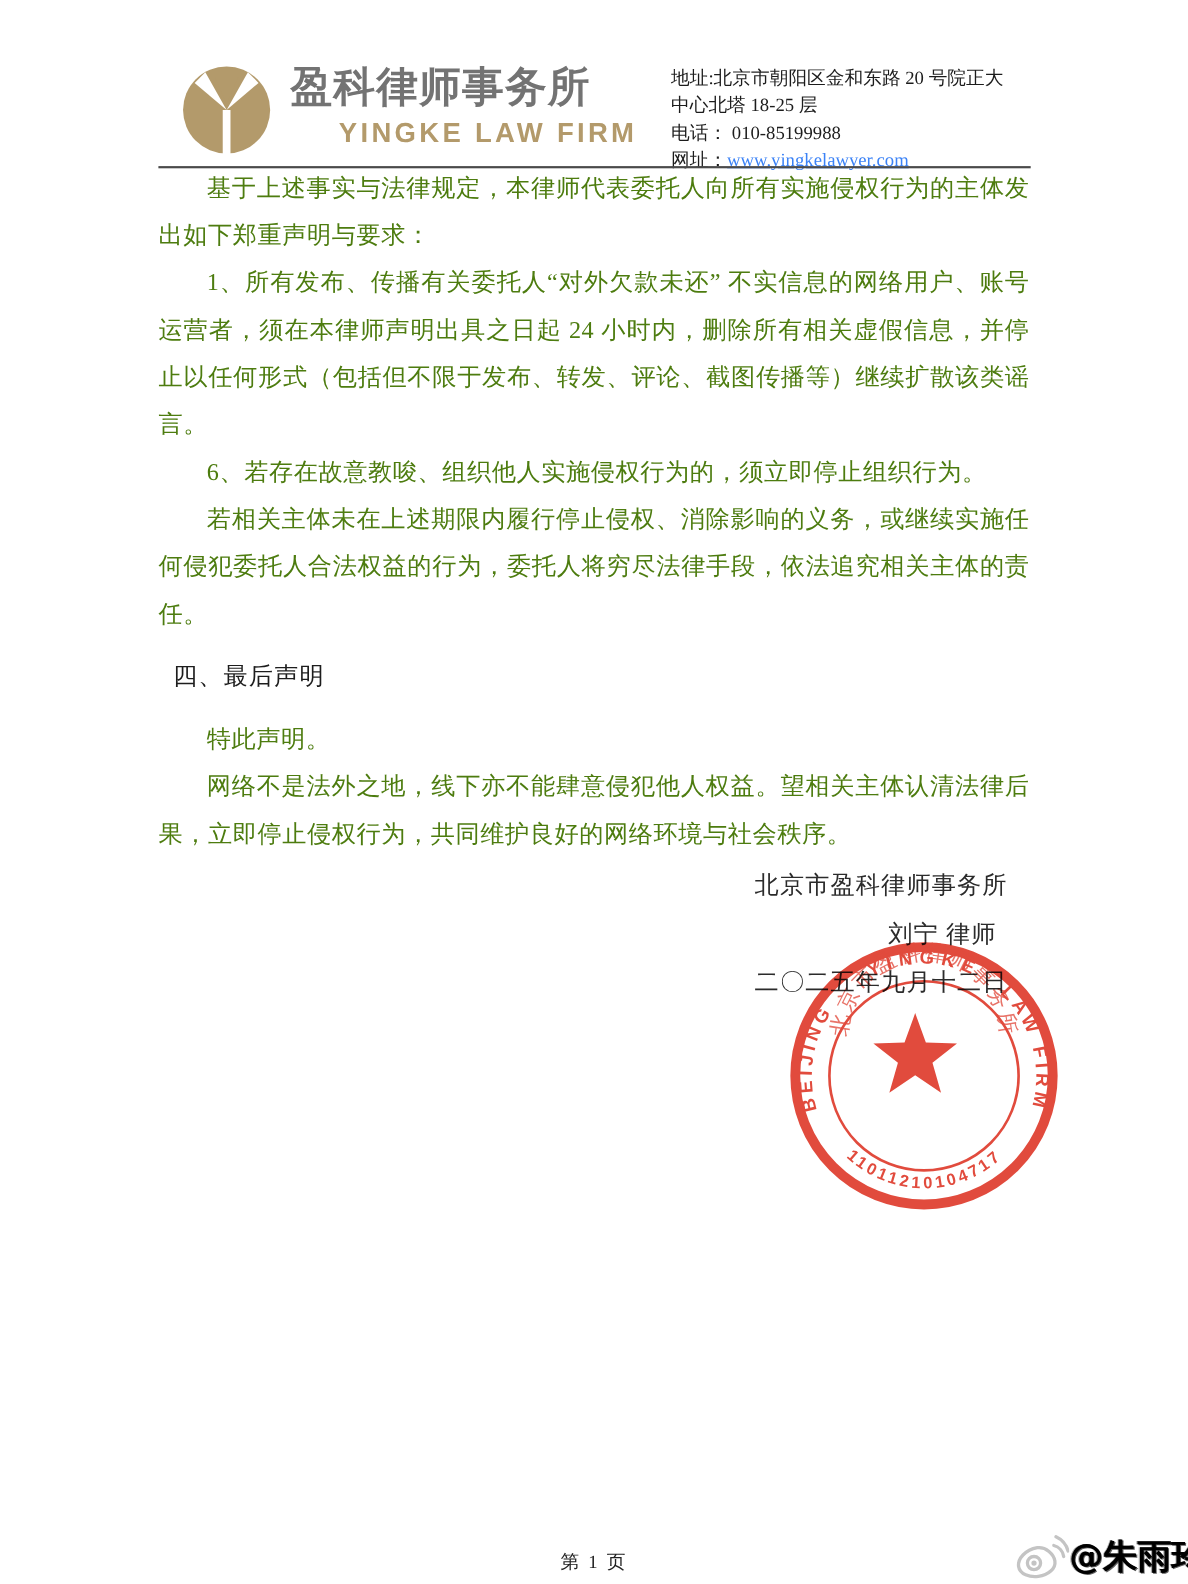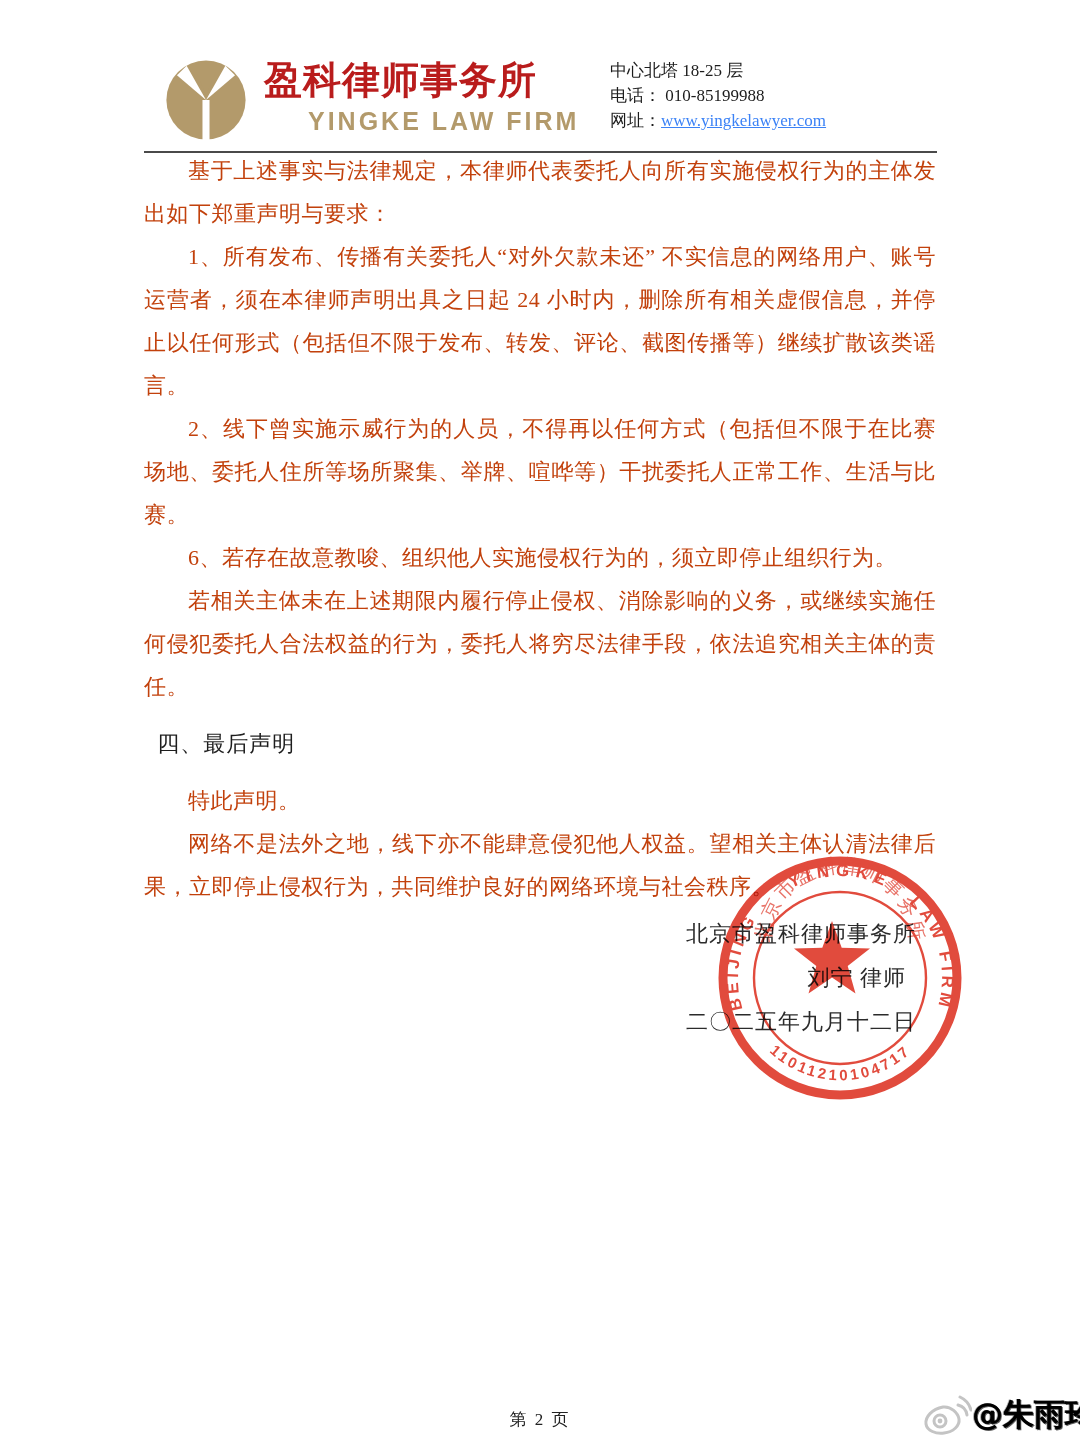--- a/index.html
+++ b/index.html
@@ -7,32 +7,32 @@
     width:1080px;height:1440px;position:relative;background:#ffffff;
     font-family:"Liberation Serif","DejaVu Serif",serif;
     color:#2e2e2e;overflow:hidden;
   }
   .page{position:absolute;inset:0;background:#fff;}
   
   .header{position:absolute;left:144px;top:50px;width:792px;height:100px;}
   .logo-block{position:absolute;left:18px;top:6px;display:flex;align-items:flex-start;}
   .logo-mark{width:88px;height:88px;flex:0 0 auto;}
   .logo-text{margin-left:14px;padding-top:2px;}
-  .logo-cn{font-size:38px;font-weight:bold;color:#b91c1c;letter-spacing:1px;
+  .logo-cn{font-size:38px;font-weight:bold;color:#737373;letter-spacing:1px;
     font-family:"Liberation Sans","DejaVu Sans",sans-serif;line-height:44px;}
   .logo-en{font-size:25px;font-weight:bold;color:#b39a6b;letter-spacing:3px;
     font-family:"Liberation Sans","DejaVu Sans",sans-serif;line-height:34px;margin-top:2px;margin-left:44px;}
   .contact{position:absolute;left:466px;top:8px;width:330px;font-size:17px;line-height:25px;color:#1c1c1c;}
   .contact .row{white-space:nowrap;}
   .contact a{color:#3b82f6;text-decoration:underline;}
   .header-rule{position:absolute;left:144px;top:151px;width:793px;height:2px;background:#4a4a4a;}
   
   .doc-body{position:absolute;left:144px;top:149px;width:792px;}
   .doc-body p{margin:0;font-size:22px;line-height:43px;text-align:justify;text-indent:2em;
-    letter-spacing:0.5px;color:#c2410c;}
+    letter-spacing:0.5px;color:#4d7c0f;}
   .doc-body p.heading{font-weight:normal;text-indent:0.6em;margin:14px 0;letter-spacing:1px;color:#1d1d1d;}
   .signature{margin-top:4px;text-align:right;font-size:22px;line-height:44px;color:#2b2b2b;letter-spacing:1px;}
   .signature .sig-line{padding-right:20px;}
   .signature .sig-lawyer{padding-right:30px;}
   
   .seal{position:absolute;left:708px;top:846px;width:264px;height:264px;
     mix-blend-mode:multiply;opacity:0.92;pointer-events:none;}
   
   .footer{position:absolute;left:0;top:1408px;width:100%;text-align:center;
     font-size:17px;color:#222;letter-spacing:2px;}
@@ -57,31 +57,31 @@
         <polygon points="50,50 83,22 72,11" fill="#ffffff"></polygon>
         <rect x="46" y="50" width="8" height="48" fill="#ffffff"></rect>
         <polygon points="50,44 38,16 62,16" fill="#b39a6b"></polygon>
       </svg>
       <div class="logo-text">
         <div class="logo-cn">盈科律师事务所</div>
         <div class="logo-en">YINGKE LAW FIRM</div>
       </div>
     </div>
     <div class="contact">
+      <div class="row">地址:北京市朝阳区金和东路 20 号院正大</div>
       <div class="row">中心北塔 18-25 层</div>
       <div class="row">电话： 010-85199988</div>
       <div class="row"><span>网址：</span><a href="#">www.yingkelawyer.com</a></div>
     </div>
   </div>
   <div class="header-rule"></div>
 
   <div class="doc-body">
     <p>基于上述事实与法律规定，本律师代表委托人向所有实施侵权行为的主体发出如下郑重声明与要求：</p>
     <p>1、所有发布、传播有关委托人“对外欠款未还”  不实信息的网络用户、账号运营者，须在本律师声明出具之日起 24 小时内，删除所有相关虚假信息，并停止以任何形式（包括但不限于发布、转发、评论、截图传播等）继续扩散该类谣言。</p>
-    <p>2、线下曾实施示威行为的人员，不得再以任何方式（包括但不限于在比赛场地、委托人住所等场所聚集、举牌、喧哗等）干扰委托人正常工作、生活与比赛。</p>
     <p>6、若存在故意教唆、组织他人实施侵权行为的，须立即停止组织行为。</p>
     <p>若相关主体未在上述期限内履行停止侵权、消除影响的义务，或继续实施任何侵犯委托人合法权益的行为，委托人将穷尽法律手段，依法追究相关主体的责任。</p>
     <p class="heading">四、最后声明</p>
     <p>特此声明。</p>
     <p>网络不是法外之地，线下亦不能肆意侵犯他人权益。望相关主体认清法律后果，立即停止侵权行为，共同维护良好的网络环境与社会秩序。</p>
     <div class="signature">
       <div class="sig-line">北京市盈科律师事务所</div>
       <div class="sig-line sig-lawyer">刘宁  律师</div>
       <div class="sig-line">二〇二五年九月十二日</div>
     </div>
@@ -106,21 +106,21 @@
     </text>
     <text fill="#df3b2c" fill-opacity="0.78" font-size="20" letter-spacing="2" text-anchor="middle">
       <textPath href="#arcCn" startOffset="50%">北京市盈科律师事务所</textPath>
     </text>
     <text fill="#df3b2c" font-size="15" font-weight="bold" letter-spacing="3" text-anchor="middle" font-family="Liberation Sans, DejaVu Sans, sans-serif">
       <textPath href="#arcBottom" startOffset="50%">11011210104717</textPath>
     </text>
     <polygon fill="#df3b2c" points="124,75 133.7,101.7 162,102.6 139.7,120.1 147.5,147.4 124,131.5 100.5,147.4 108.3,120.1 86,102.6 114.3,101.7"></polygon>
   </svg>
 
-  <div class="footer">第 2 页</div>
+  <div class="footer">第 1 页</div>
 
   <div class="watermark">
     <svg class="wb-icon" viewBox="0 0 50 44">
       <g fill="none" stroke="#c4c4c4" stroke-width="3">
         <path d="M21 14 C10 16 3 24 4 31 C5 38 14 41 22 40 C31 39 38 33 37 26 C36 20 29 13 21 14 Z"></path>
         <circle cx="18" cy="28" r="6"></circle>
       </g>
       <circle cx="18" cy="28" r="2.4" fill="#c4c4c4"></circle>
       <g fill="none" stroke="#c4c4c4" stroke-width="3" stroke-linecap="round">
         <path d="M36 12 A 12 12 0 0 1 45 22"></path>

